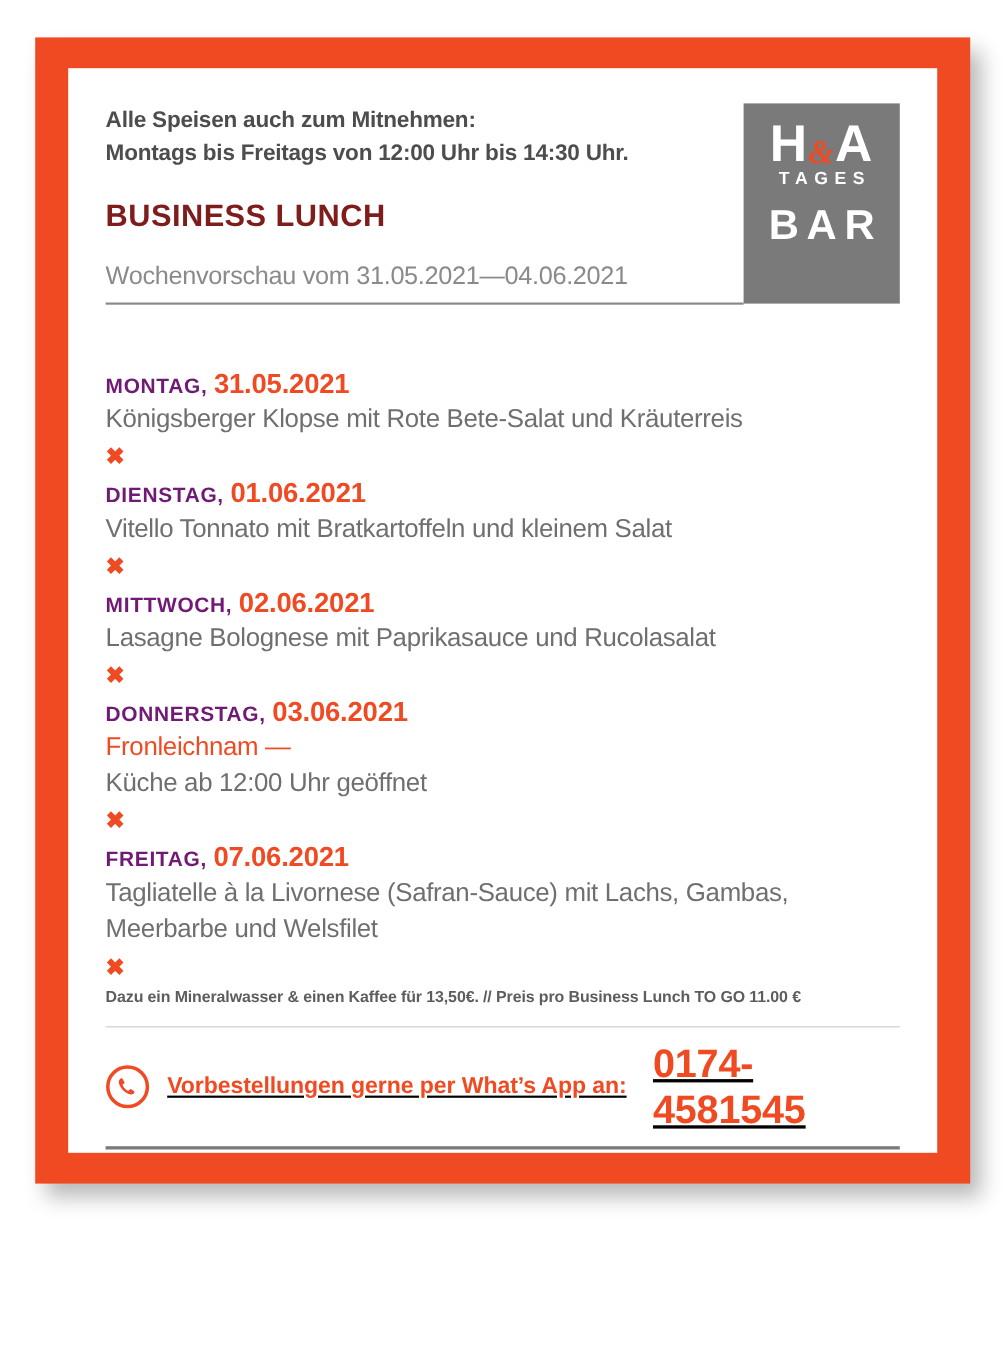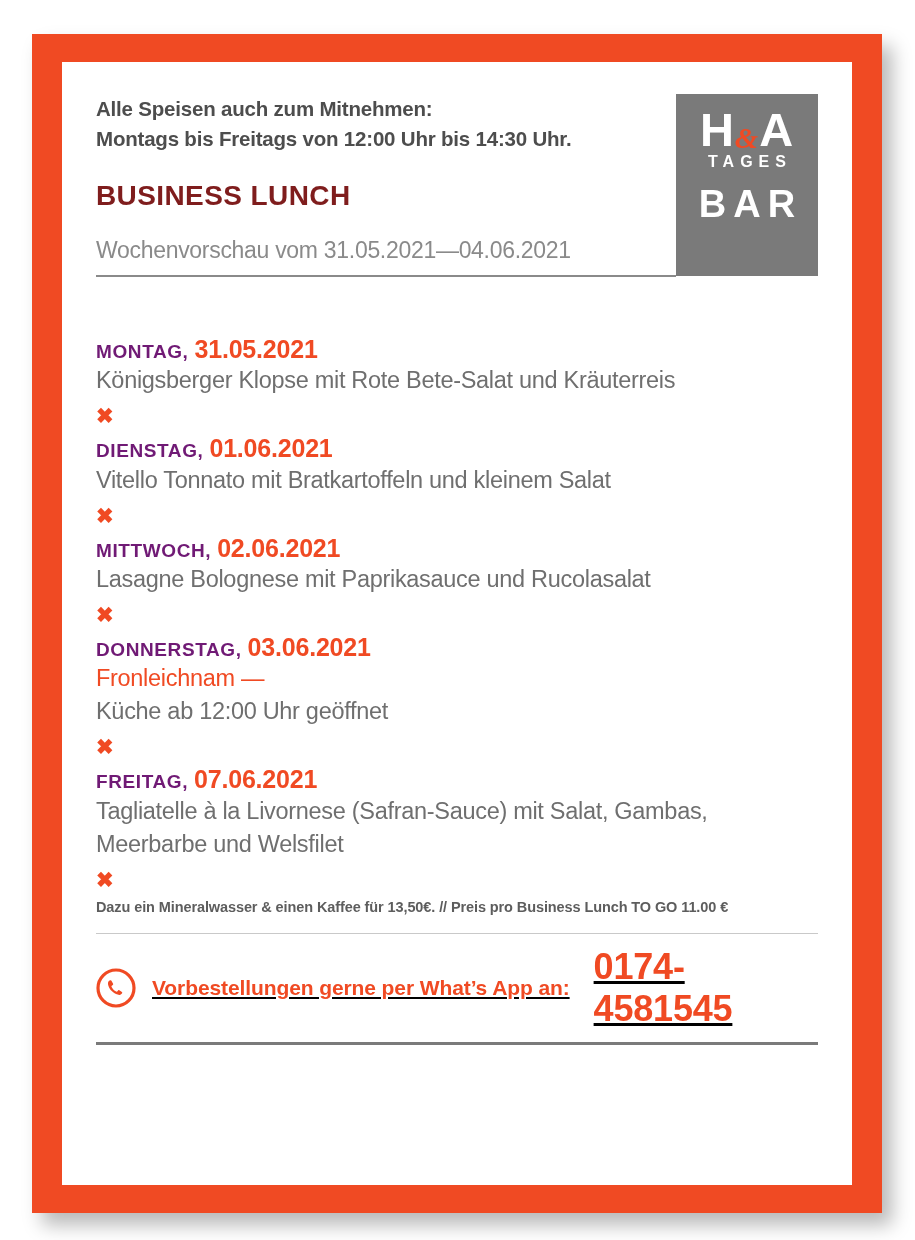--- a/index.html
+++ b/index.html
@@ -18,21 +18,21 @@
     background: #ffffff;
     overflow: hidden;
   }
 
   
   .flyer {
     position: absolute;
     left: 32px;
     top: 34px;
     width: 850px;
-    height: 1179px;
+    height: 1042px;
     background: #f04a23;
     box-shadow: 10px 12px 18px rgba(0,0,0,0.28);
     box-sizing: border-box;
   }
 
   .inner {
     position: absolute;
     left: 30px;
     top: 28px;
     right: 30px;
@@ -292,21 +292,21 @@
           </div>
           <div class="dish accent">Fronleichnam —</div>
           <div class="dish">Küche ab 12:00 Uhr geöffnet</div>
         </div>
         <div class="sep">✖</div>
 
         <div class="day-block">
           <div class="day-head">
             <span class="day-name">FREITAG,</span><span class="day-date">07.06.2021</span>
           </div>
-          <div class="dish">Tagliatelle à la Livornese (Safran-Sauce) mit Salat, Gambas,</div>
+          <div class="dish">Tagliatelle à la Livornese (Safran-Sauce) mit Lachs, Gambas,</div>
           <div class="dish">Meerbarbe und Welsfilet</div>
         </div>
         <div class="sep">✖</div>
 
         <div class="note">Dazu ein Mineralwasser &amp; einen Kaffee für 13,50€. // Preis pro Business Lunch TO GO 11.00 €</div>
       </div>
 
       <div class="thin-rule"></div>
 
       <div class="contact">

